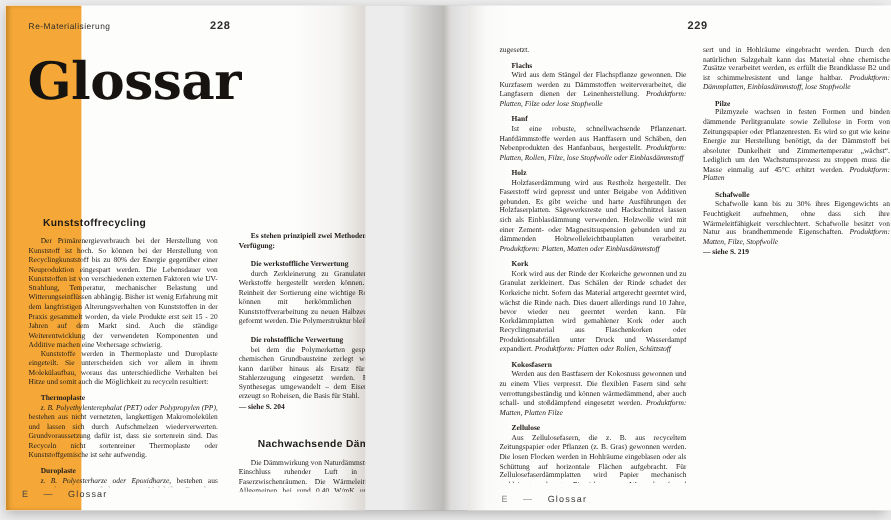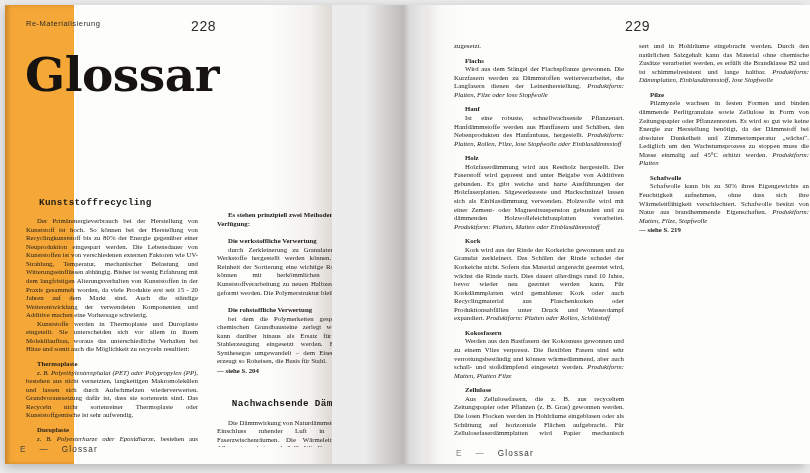--- a/index.html
+++ b/index.html
@@ -29,38 +29,38 @@
   .spine{
     position:absolute;top:0;left:360px;width:62px;height:459px;pointer-events:none;
     background:linear-gradient(to right,rgba(80,72,64,0) 0%,rgba(80,72,64,.30) 62%,rgba(80,72,64,.10) 72%,rgba(80,72,64,0) 100%);
   }
 
   
   .runhead-label{
     position:absolute;left:21px;top:14px;
     font-size:7.6px;letter-spacing:.45px;color:#2e2b28;font-weight:500;
   }
-  .pagenum{position:absolute;top:13px;font-size:14px;letter-spacing:.6px;color:#2e2b28;}
+  .pagenum{position:absolute;top:13px;font-size:10px;letter-spacing:.6px;color:#2e2b28;font-weight:bold;}
   .pagenum-left{left:186px;}
   .pagenum-right{left:200px;}
 
   .title{
     position:absolute;left:20px;top:42px;margin:0;
     font-family:"DejaVu Serif",serif;font-weight:700;
     font-size:47px;letter-spacing:-.5px;color:#161310;
   }
 
   
   .col{position:absolute;overflow:hidden;}
   .col1{left:21px;top:192px;width:172px;height:246px;}
   .col2{left:212px;top:192px;width:172px;height:250px;}
 
   .sans-head{
     margin:0 0 9px 0;padding-left:13px;
-    font-family:Liberation Mono, monospace;font-weight:700;
+    font-family:Liberation Sans, sans-serif;font-weight:700;
     font-size:9.3px;letter-spacing:.35px;color:#1c1916;
   }
   .sans-head.center{text-align:center;padding-left:0;margin:22px 0 10px 0;}
   .body{
     margin:0;
     font-family:"Liberation Serif",serif;
     font-size:6.8px;line-height:1.26;
     text-align:justify;color:#26211d;
     hyphens:auto;
   }

